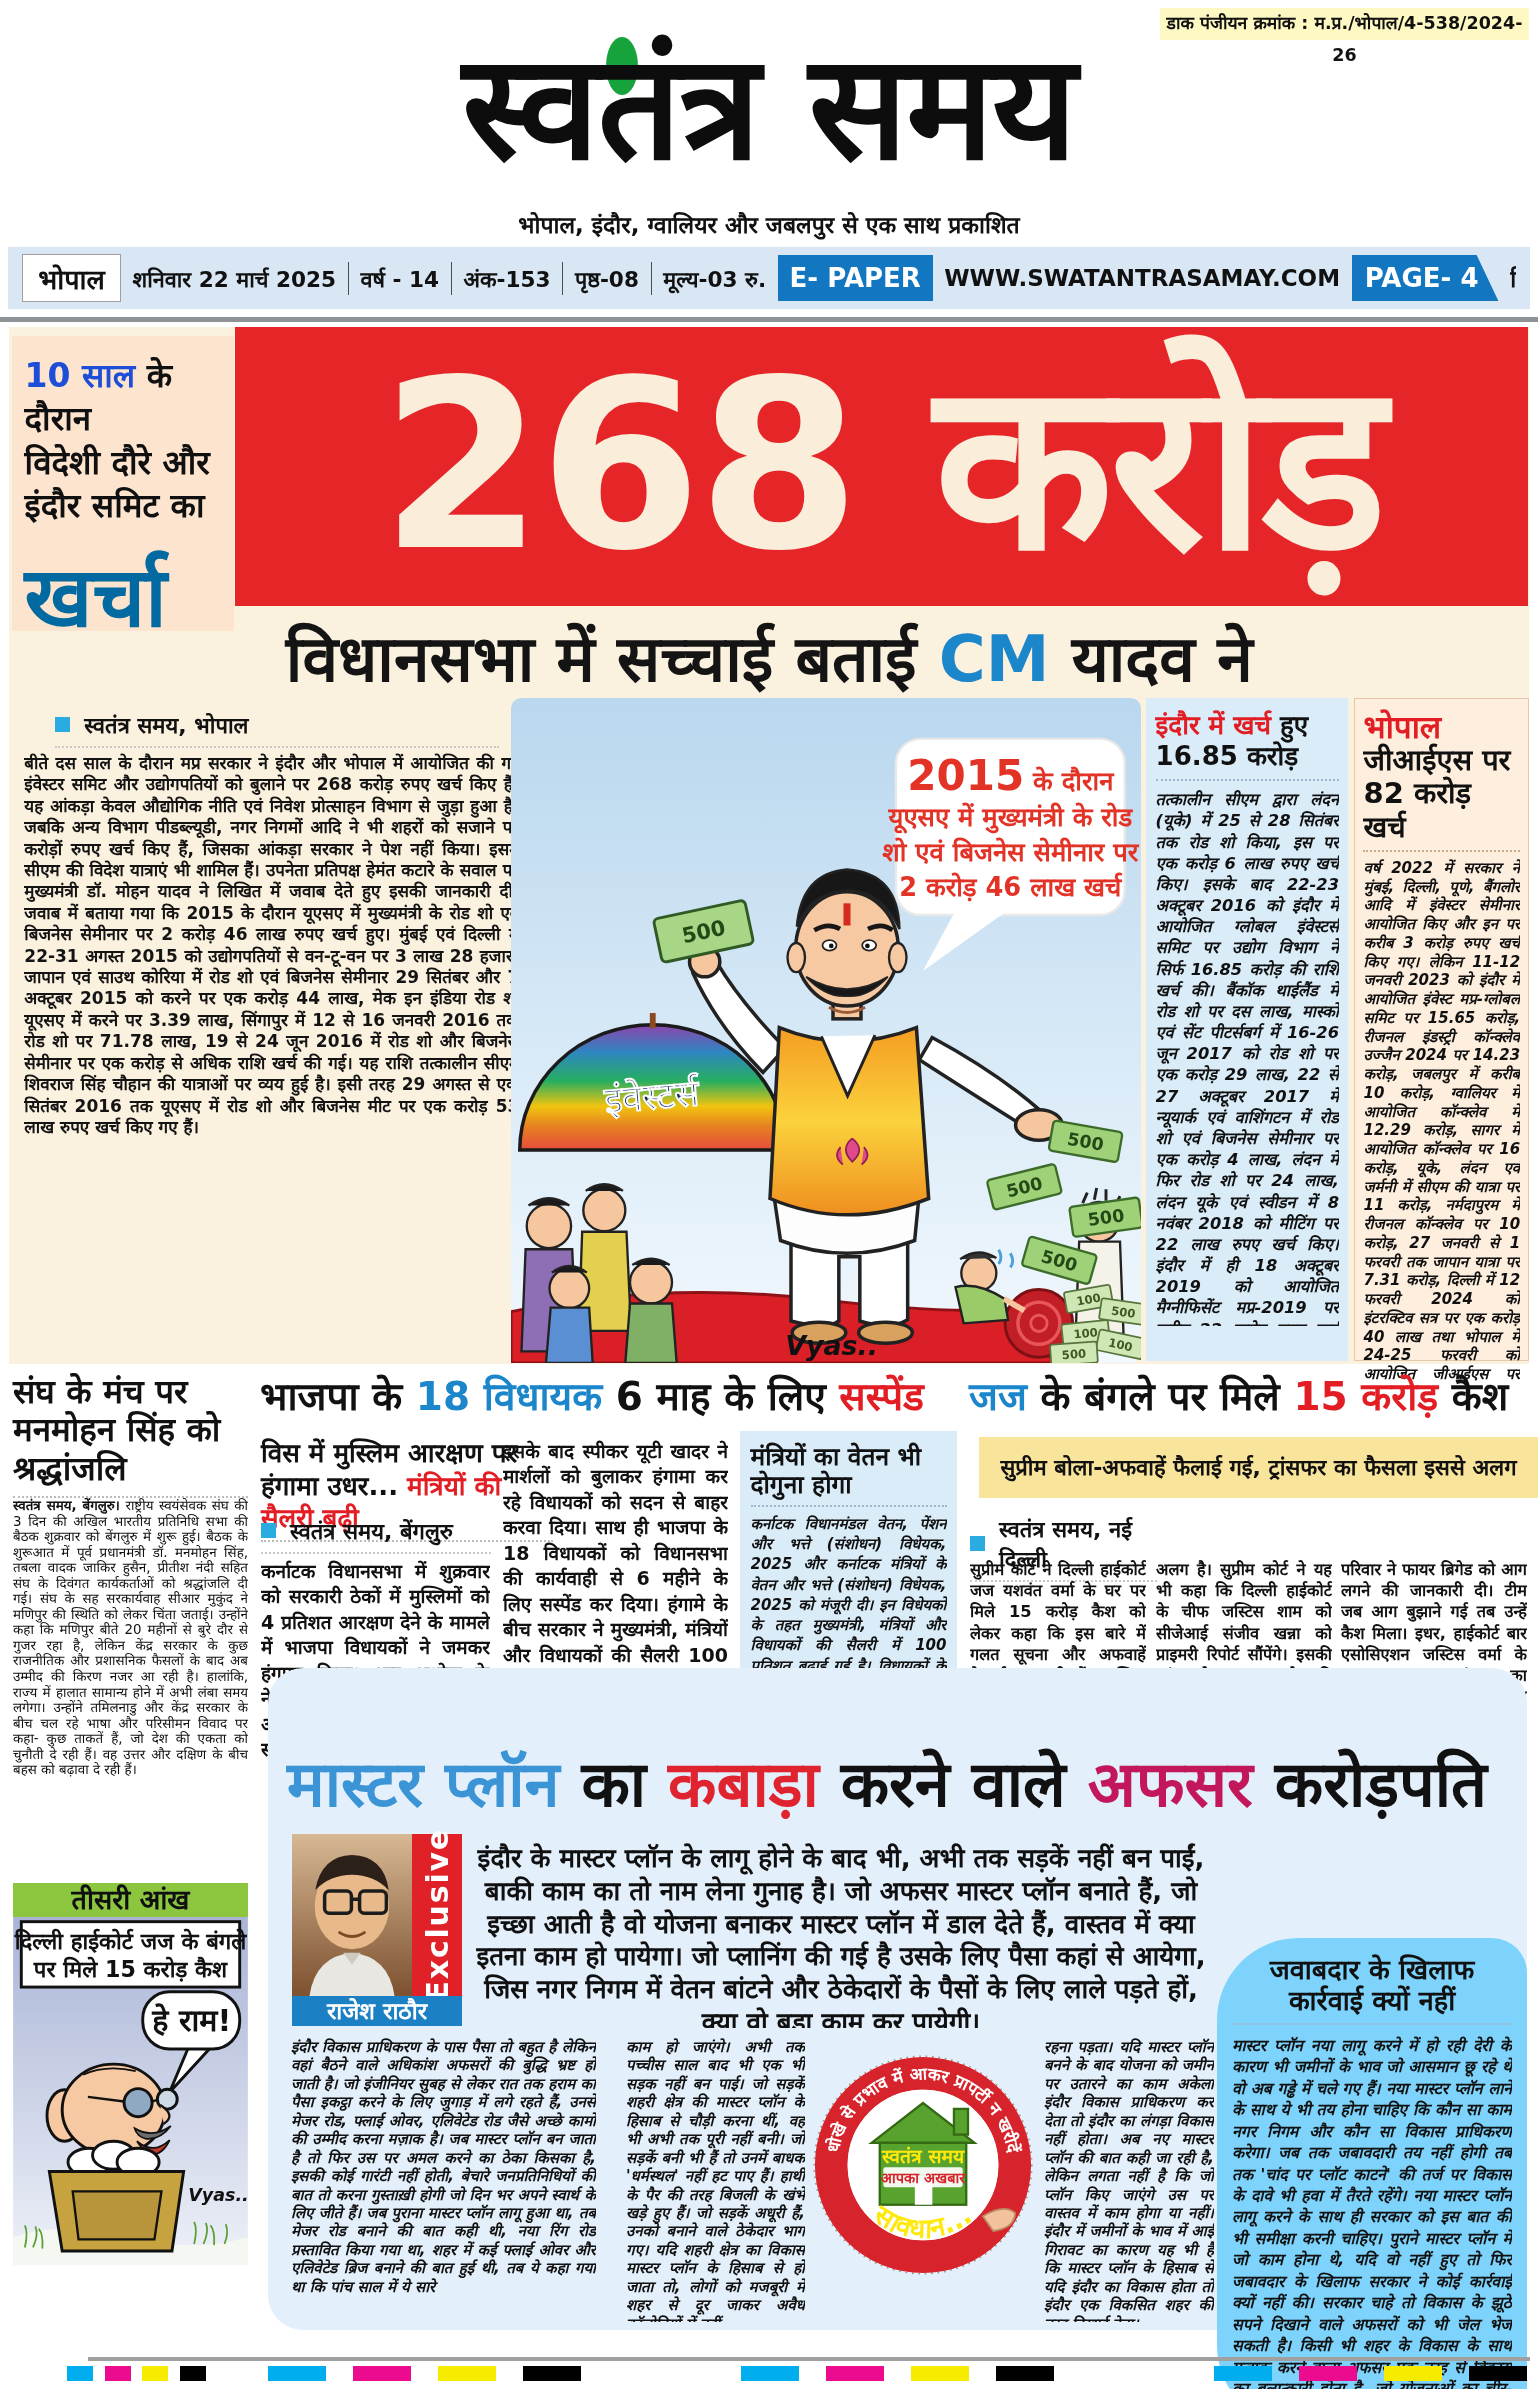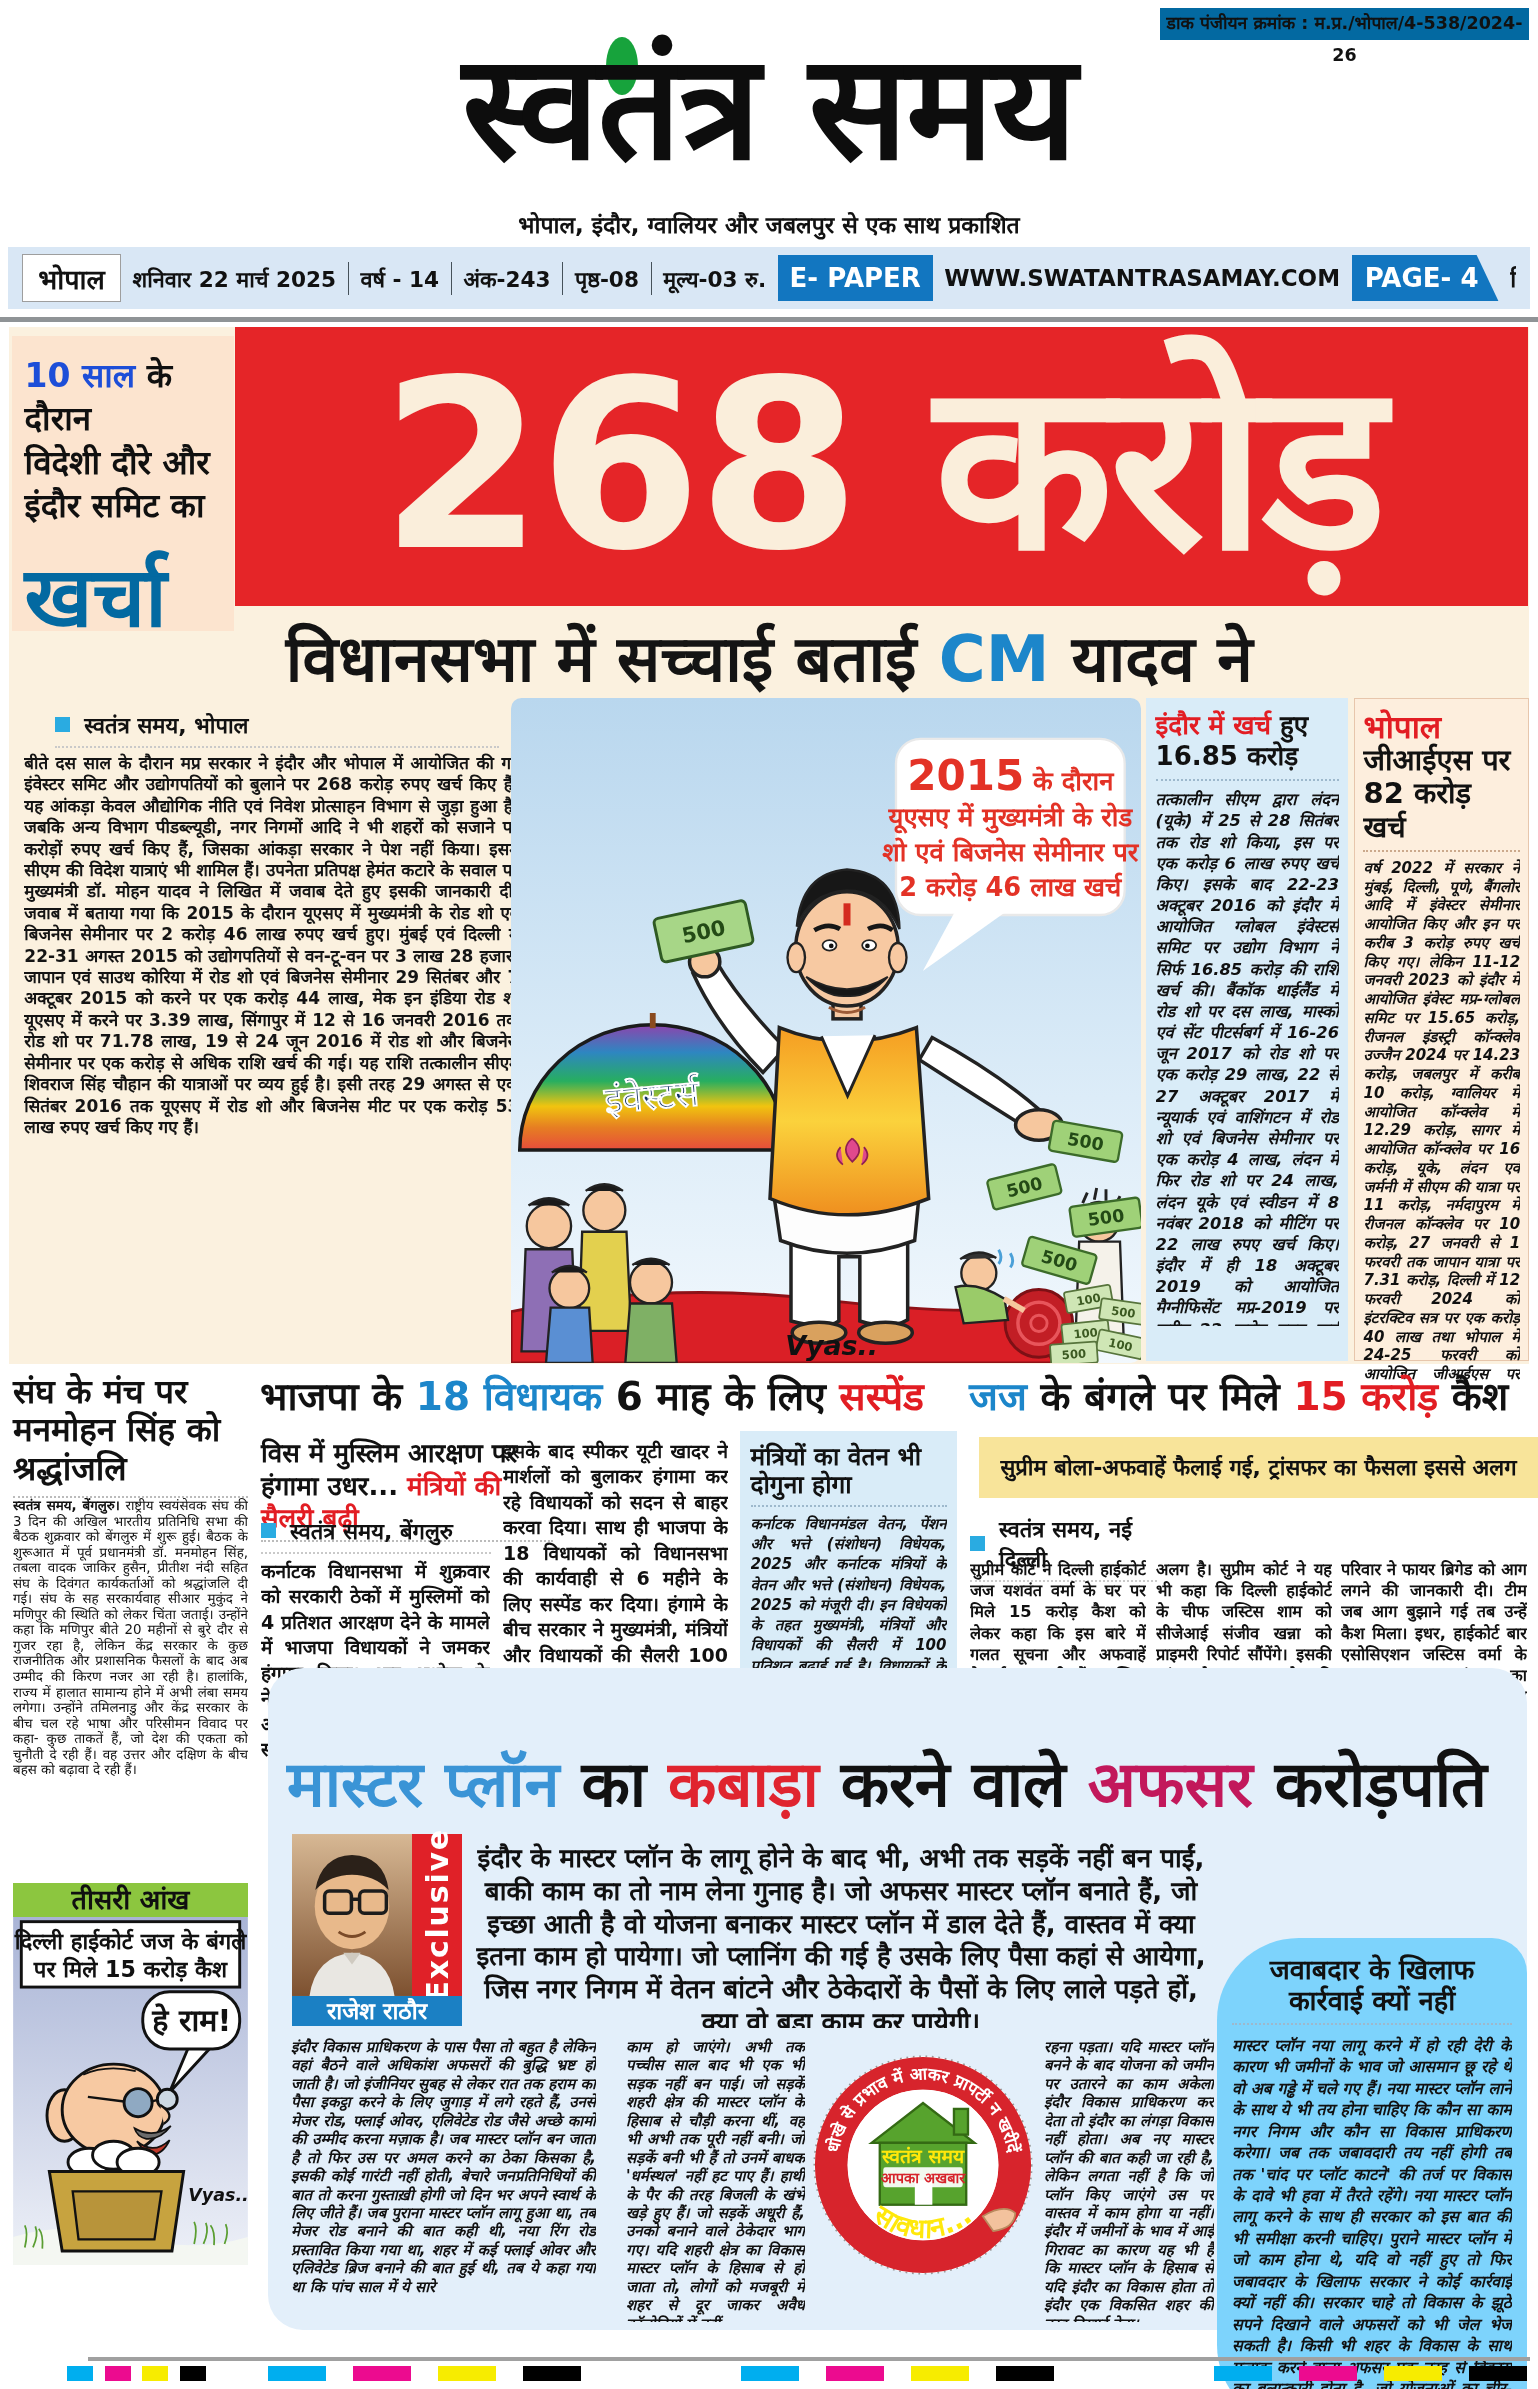--- a/index.html
+++ b/index.html
@@ -4,21 +4,21 @@
 <style>
   html,body{margin:0;padding:0;background:#fff;}
   #page{position:relative;width:1538px;height:2389px;background:#ffffff;overflow:hidden;
         font-family:"DejaVu Sans","Liberation Sans",sans-serif;color:#111;}
   .abs{position:absolute;}
   .jt{text-align:justify;}
   .hid{overflow:hidden;}
   .red{color:#e21d23;}
   .blue{color:#1c86ca;}
   
-  #postal{left:1160px;top:8.2px;width:369px;height:31.5px;background:#0369a1;
+  #postal{left:1160px;top:8.2px;width:369px;height:31.5px;background:#fef9c3;
           font-size:17.5px;font-weight:700;text-align:center;line-height:31.5px;}
   #masthead{left:0;top:26px;width:1538px;text-align:center;font-size:146px;font-weight:800;
             color:#0d0d0d;line-height:1.12;letter-spacing:-1.2px;}
   #mast-dot{left:606px;top:37px;width:31.5px;height:58px;background:#17a33c;border-radius:50%;}
   #tagline{left:0;top:208px;width:1538px;text-align:center;font-size:23px;font-weight:800;}
   #datebar{left:8.2px;top:247px;width:1522px;height:62px;background:#d9e7f5;display:flex;
            align-items:center;gap:11.7px;padding:0 14px;box-sizing:border-box;}
   #datebar .city{background:#fff;border:1.2px solid #9e9e9e;font-size:27px;font-weight:800;padding:4.7px 15px;}
   #datebar .d-item{font-size:21.6px;font-weight:800;white-space:nowrap;}
   #datebar .sep{border-left:1.8px solid #45515a;height:33px;}
@@ -124,21 +124,21 @@
   <div class="abs" id="mast-dot"></div>
   <div class="abs" id="masthead">स्वतंत्र समय</div>
   <div class="abs" id="tagline">भोपाल, इंदौर, ग्वालियर और जबलपुर से एक साथ प्रकाशित</div>
 
   <div class="abs" id="datebar">
     <span class="city">भोपाल</span>
     <span class="d-item">शनिवार 22 मार्च 2025</span>
     <span class="sep"></span>
     <span class="d-item">वर्ष - 14</span>
     <span class="sep"></span>
-    <span class="d-item">अंक-243</span>
+    <span class="d-item">अंक-153</span>
     <span class="sep"></span>
     <span class="d-item">पृष्ठ-08</span>
     <span class="sep"></span>
     <span class="d-item">मूल्य-03 रु.</span>
     <span class="epaper">E- PAPER</span>
     <span class="site">WWW.SWATANTRASAMAY.COM</span>
     <span class="pageno">PAGE- 4</span>
     <span class="ticker">दिनोंदिन भयावह होता जा रहा पेयजल...</span>
   </div>
   <div class="abs" id="grayline"></div>

